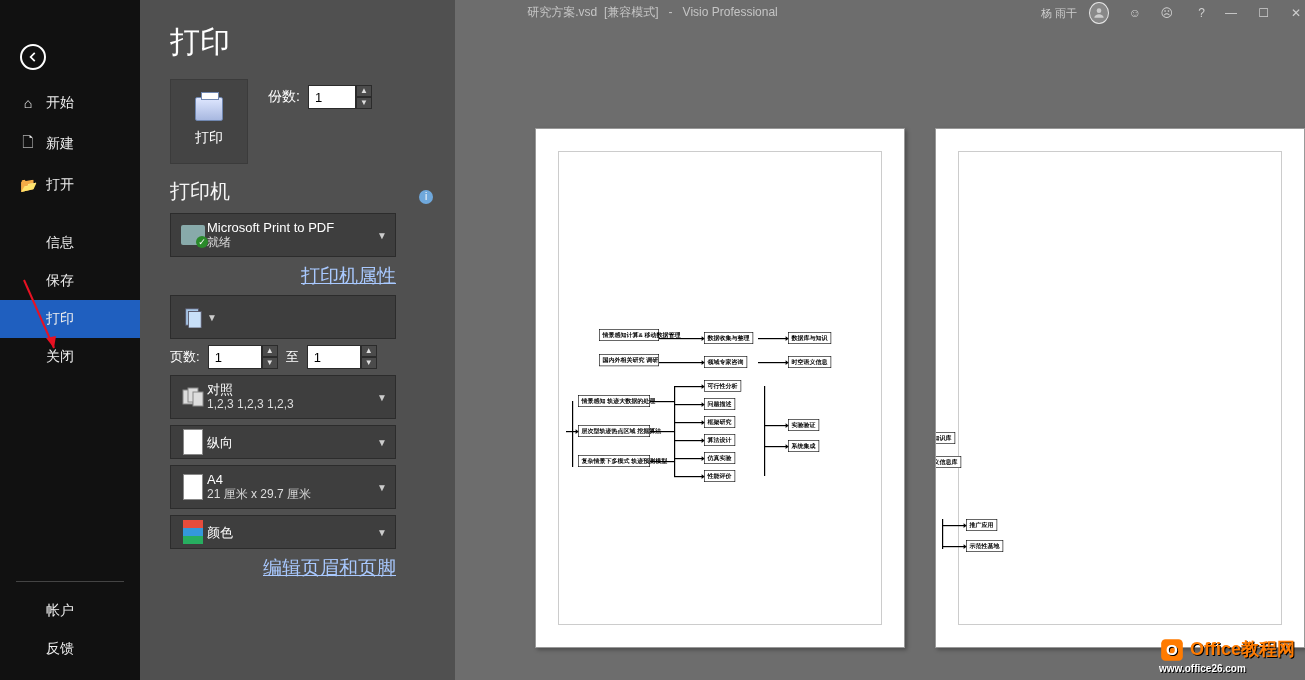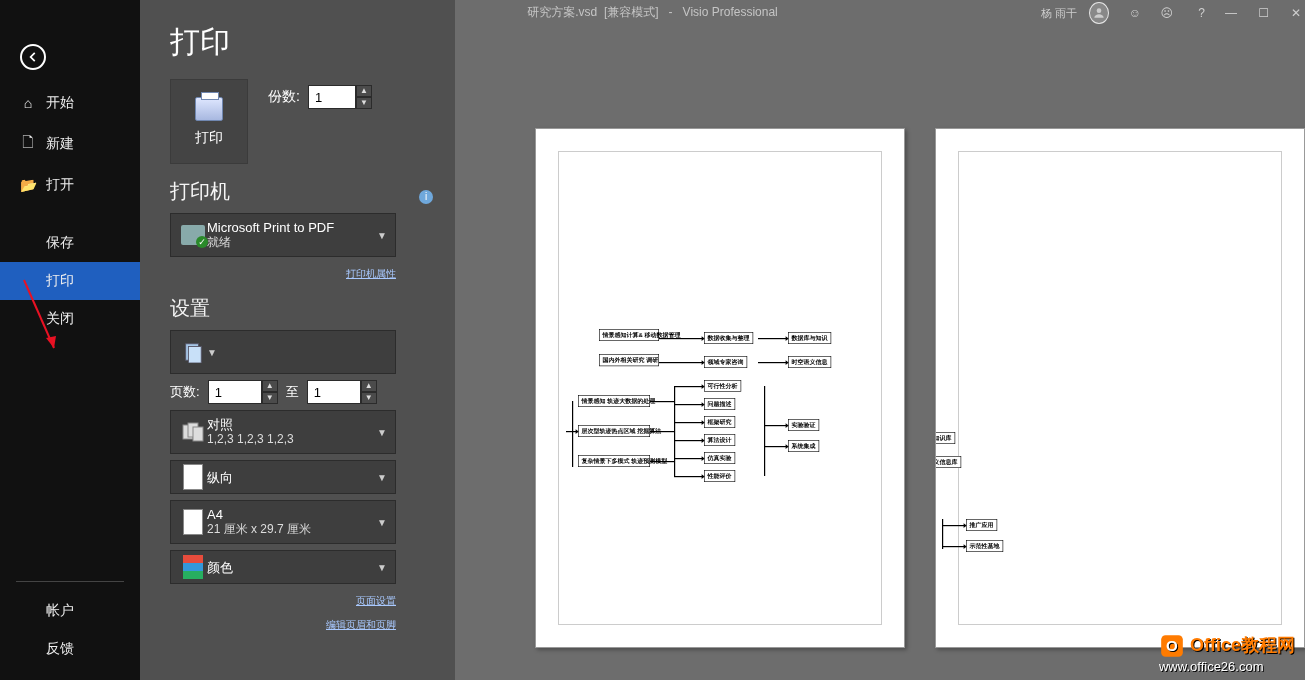--- a/index.html
+++ b/index.html
@@ -7,21 +7,21 @@
 
 
 .titlebar { position:absolute; top:0; left:0; right:0; height:28px; color:#e0e0e0; font-size:12px; }
 .titlebar .title { position:absolute; left:50%; transform:translateX(-50%); top:4px; color:#c5c5c5; }
 .titlebar .controls { position:absolute; right:4px; top:2px; display:flex; gap:12px; align-items:center; color:#cfcfcf; }
 .titlebar .controls span { width:20px; text-align:right; cursor:pointer; }
 .titlebar .avatar { width:22px; height:22px; border-radius:50%; background:#888; border:1px solid #e5e5e5; display:inline-flex; align-items:center; justify-content:center; }
 
 
 .watermark { position:absolute; right:10px; bottom:6px; color:#ff7b00; font-weight:bold; font-size:18px; text-shadow:1px 1px 0 #000; }
-.watermark small { display:block; color:#fff; font-size:13px; font-weight:normal; }
+.watermark small { display:block; color:#fff; font-size:10px; font-weight:bold; }
 
 
 .sidebar { position:absolute; left:0; top:0; width:140px; height:100%; background:#111; color:#fff; padding-top:40px; font-size:14px; }
 .sidebar .back { position:absolute; top:44px; left:20px; width:26px; height:26px; border:2px solid #fff; border-radius:50%; display:flex; align-items:center; justify-content:center; cursor:pointer; }
 .sidebar .nav { margin-top:44px; }
 .sidebar .nav-item { padding:10px 20px; display:flex; align-items:center; gap:10px; cursor:pointer; color:#eee; }
 .sidebar .nav-item.selected { background:#1f5fbf; }
 .sidebar .nav-item .ic { width:16px; display:inline-block; text-align:center; }
 .sidebar .sep { height:20px; }
 .sidebar .bottom { position:absolute; bottom:12px; left:0; right:0; }
@@ -47,21 +47,21 @@
 
 .dropdown { width:226px; height:44px; background:#3e3e3e; border:1px solid #2c2c2c; display:flex; align-items:center; padding:0 8px; cursor:pointer; position:relative; margin-bottom:6px; }
 .dropdown .dicon { width:28px; display:flex; align-items:center; justify-content:center; }
 .dropdown .dtext { flex:1; font-size:13px; line-height:15px; color:#fff; }
 .dropdown .dtext .sub { font-size:12px; color:#ddd; }
 .dropdown .dcaret { font-size:10px; color:#ccc; }
 .dropdown.tall { height:44px; }
 .dropdown.short { height:34px; }
 
 .linkrow { text-align:right; width:226px; margin-bottom:6px; }
-.linkrow a { color:#a9c9ff; font-size:10px; text-decoration:underline; cursor:pointer; }
+.linkrow a { color:#a9c9ff; font-size:19px; text-decoration:underline; cursor:pointer; }
 
 .page-range { display:flex; align-items:center; gap:8px; width:226px; font-size:13px; margin-bottom:6px; }
 .page-range .spinner input { width:54px; }
 
 
 .preview { position:absolute; left:455px; top:28px; right:0; bottom:0; background:#6d6d6d; padding:100px 0 0 80px; display:flex; gap:30px; }
 .page { width:370px; height:520px; background:#fff; border:1px solid #999; box-shadow:2px 2px 4px rgba(0,0,0,.3); position:relative; overflow:hidden; }
 .page2 { width:370px; }
 .page .inner { position:absolute; left:22px; right:22px; top:22px; bottom:22px; border:1px solid #ccc; }
 .diagram { position:absolute; top:200px; left:30px; right:0; transform:scale(.6); transform-origin:top left; }
@@ -123,20 +123,24 @@
         <span class="ic">🗋</span>
         <span>新建</span>
       </div>
     <div class="nav-item">
         <span class="ic">📂</span>
         <span>打开</span>
       </div>
     <div class="sep"></div>
     <div class="nav-item">
         <span class="ic"></span>
+        <span>信息</span>
+      </div>
+    <div class="nav-item">
+        <span class="ic"></span>
         <span>保存</span>
       </div>
     <div class="nav-item selected">
         <span class="ic"></span>
         <span>打印</span>
       </div>
     <div class="nav-item">
         <span class="ic"></span>
         <span>关闭</span>
       </div>
@@ -186,21 +190,20 @@
         <div class="printer-status"></div>
       </div>
     <div class="dtext">
         <div>Microsoft Print to PDF</div>
         <div class="sub">就绪</div>
       </div>
     <div class="dcaret">▼</div>
   </div>
   <div class="linkrow"><a>打印机属性</a></div>
 
-  <h2>设置</h2>
 
   <div class="dropdown tall">
     <div class="dicon">
         <svg width="22" height="22" viewBox="0 0 24 24" fill="#a8c8e8" stroke="#556">
           <rect x="4" y="3" width="14" height="18"></rect>
           <rect x="7" y="6" width="14" height="18" fill="#c8e0f8"></rect>
         </svg>
       </div>
     <div class="dcaret">▼</div>
   </div>
@@ -263,21 +266,20 @@
   <div class="dropdown short">
     <div class="dicon">
         <div class="ic-color"></div>
       </div>
     <div class="dtext">
         <div>颜色</div>
       </div>
     <div class="dcaret">▼</div>
   </div>
 
-  <div class="linkrow"><a>页面设置</a></div>
   <div class="linkrow"><a>编辑页眉和页脚</a></div>
 </div>
 
 <div class="preview">
   <div class="page">
     <div class="inner"></div>
     <div class="diagram">
 
       <div class="fbox" style="left:55px;top:0;width:100px;">情景感知计算&amp;
 移动数据管理</div>

